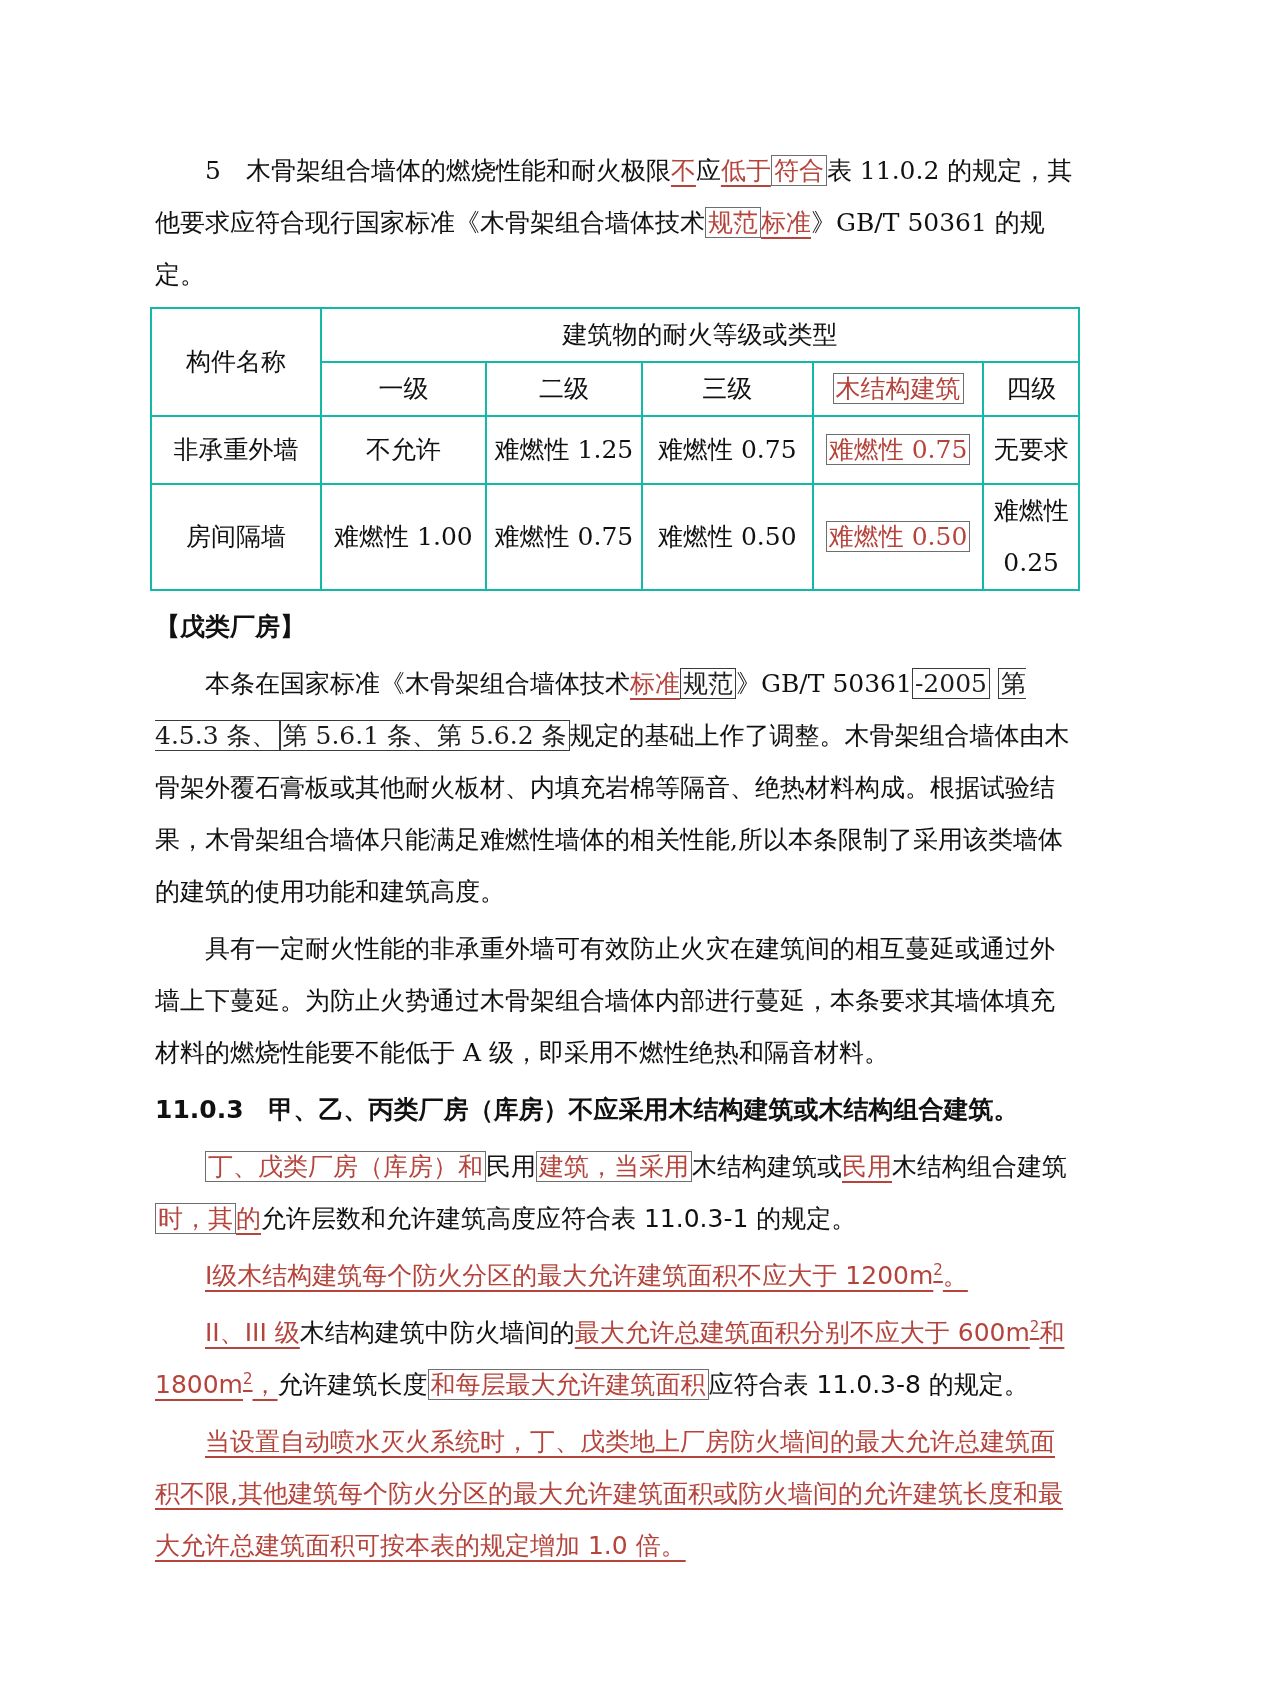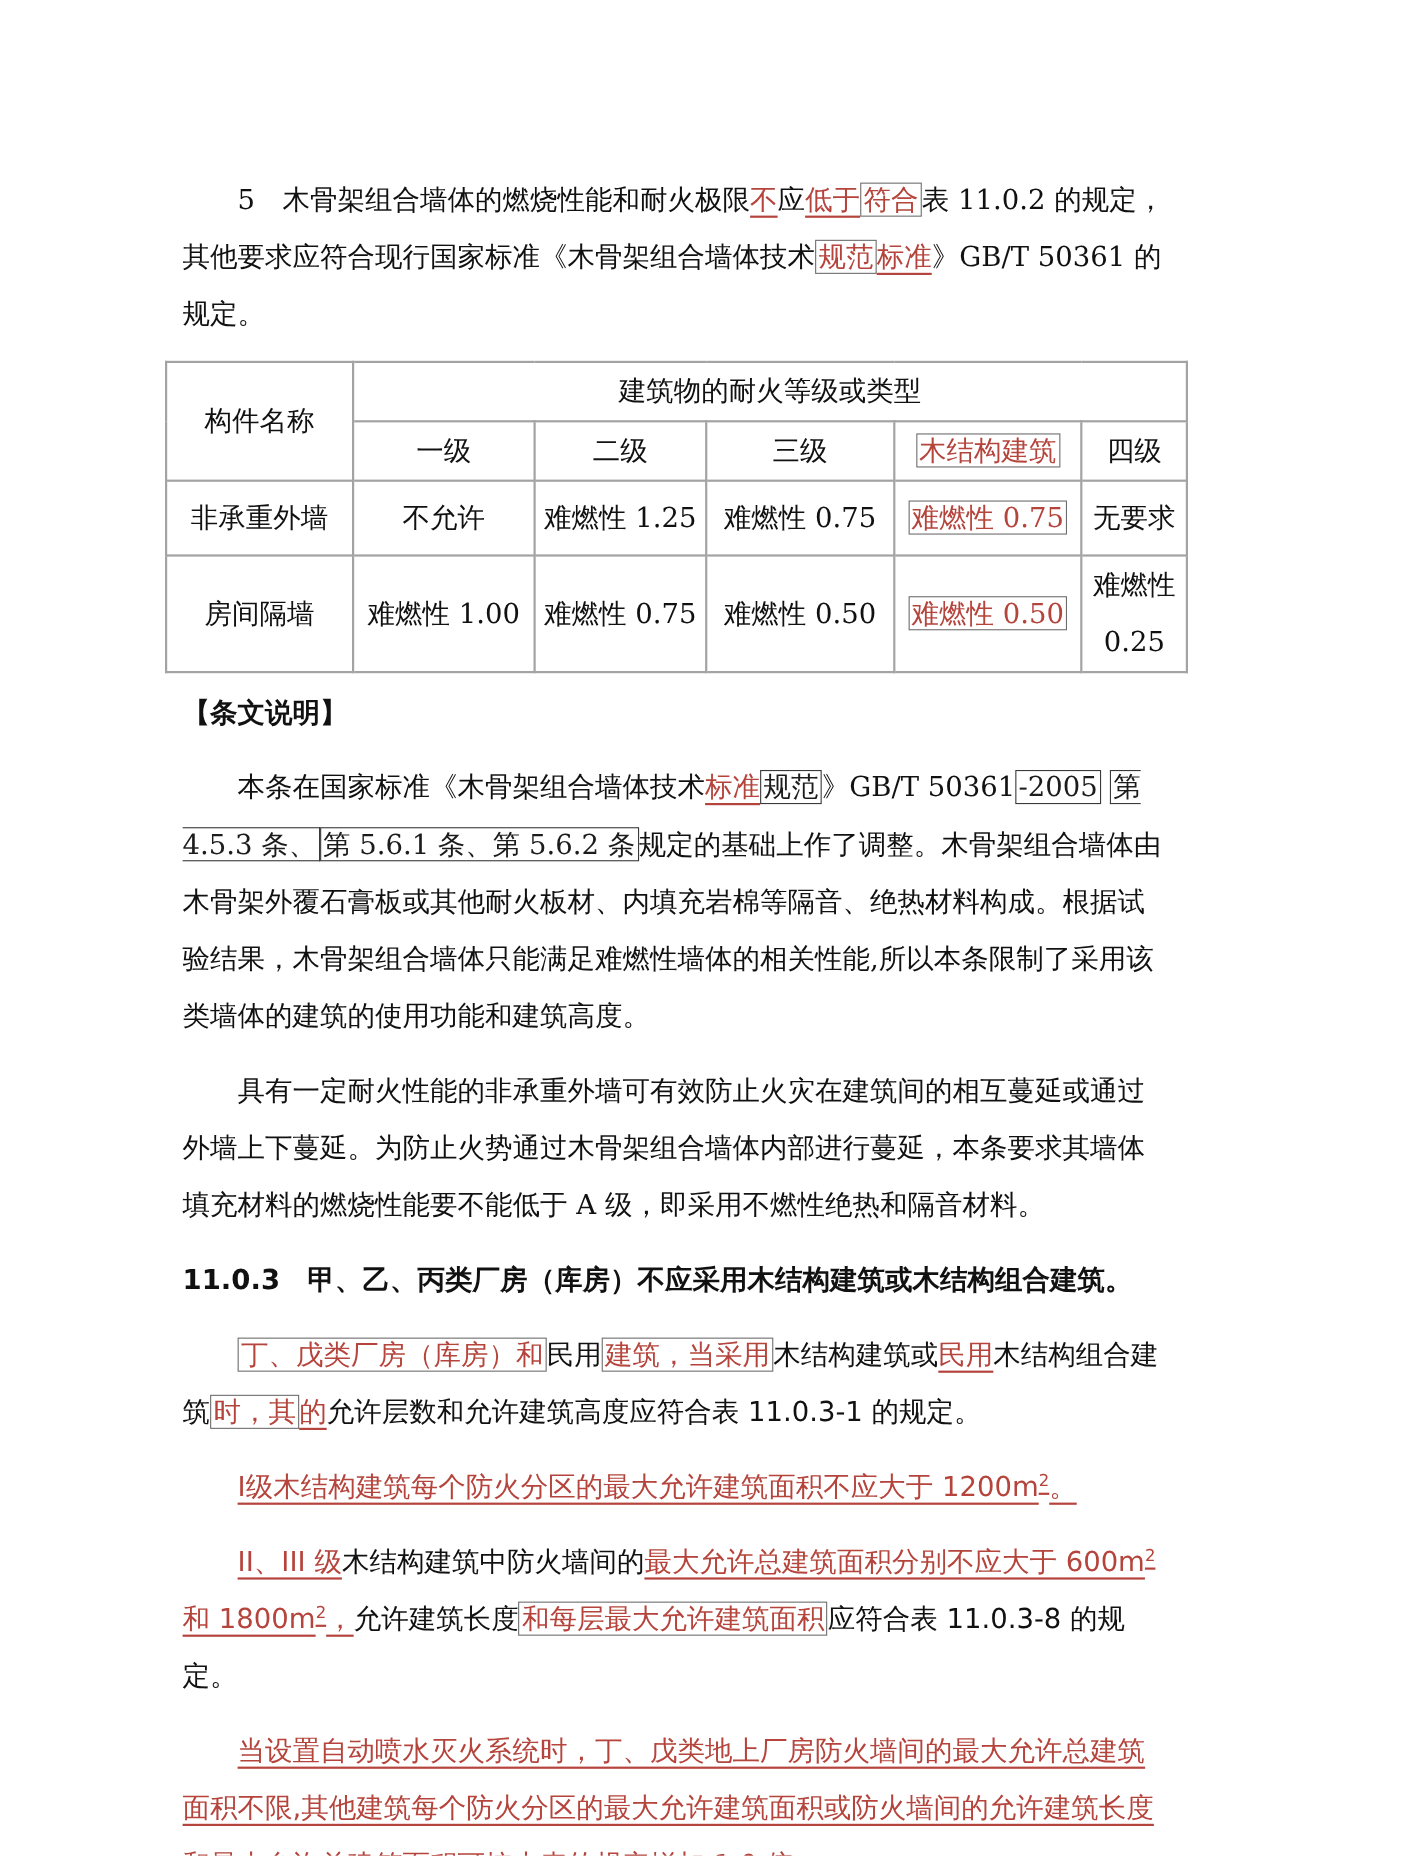--- a/index.html
+++ b/index.html
@@ -1,29 +1,29 @@
 <!DOCTYPE html>
 <html style="--red: #b5443c;"><head>
 <meta charset="utf-8">
 <style>
   html,body{margin:0;padding:0;background:#ffffff;}
   body{width:1280px;height:1687px;overflow:hidden;color:#111;}
   .page{box-sizing:border-box;width:1280px;height:1687px;padding:140px 200px 0 150px;
         font-family:"DejaVu Serif","Liberation Serif",serif;font-size:25px;line-height:52px;}
-  p{margin:16px;padding:0;}
+  p{margin:5px;padding:0;}
   .indent{text-indent:2em;}
   .sans{font-family:"DejaVu Sans","Liberation Sans",sans-serif;}
   
   .ins{color:var(--red,#b5443c);text-decoration:underline;text-decoration-thickness:1.5px;text-underline-offset:6px;}
   .del-box{color:#1c1c1c;border:1.5px solid #3a3a3a;padding:0 2px;}
   .red-box{color:var(--red,#b5443c);border:1.5px solid #6e6e6e;padding:0 2px;}
   sup{font-size:60%;vertical-align:super;line-height:0;}
   
   table{width:100%;border-collapse:collapse;table-layout:fixed;}
-  td{border:2px solid #a3a3a3;text-align:center;vertical-align:middle;padding:0 2px;}
+  td{border:2px solid #14b8a6;text-align:center;vertical-align:middle;padding:0 2px;}
   .tbl-title{text-align:center;font-weight:bold;line-height:44px;margin-top:6px;}
   .t1-r0{height:46px;} .t1-r1{height:46px;} .t1-r2{height:68px;} .t1-r3{height:46px;}
   .heading-cond{font-family:"DejaVu Sans","Liberation Sans",sans-serif;font-weight:bold;margin-top:10px;}
   .h1103{font-family:"DejaVu Sans","Liberation Sans",sans-serif;font-weight:bold;}
   .mt6{margin-top:6px;}
 </style>
 </head>
 <body>
 
 <div class="page">
@@ -63,21 +63,21 @@
       <td>房间隔墙</td>
       <td>难燃性 1.00</td>
       <td>难燃性 0.75</td>
       <td>难燃性 0.50</td>
       <td><span class="red-box">难燃性 0.50</span></td>
       <td>难燃性 0.25</td>
     </tr>
   </tbody>
     </table>
 
-  <p class="heading-cond">【条文说明】</p>
+  <p class="heading-cond">【戊类厂房】</p>
 
   <p class="indent"><span>本条在国家标准《木骨架组合墙体技术</span><span class="ins">标准</span><span class="del-box">规范</span><span>》GB/T 50361</span><span class="del-box">-2005</span> <span class="del-box">第 4.5.3 条、</span><span class="del-box">第 5.6.1 条、第 5.6.2 条</span><span>规定的基础上作了调整。木骨架组合墙体由木骨架外覆石膏板或其他耐火板材、内填充岩棉等隔音、绝热材料构成。根据试验结果，木骨架组合墙体只能满足难燃性墙体的相关性能,所以本条限制了采用该类墙体的建筑的使用功能和建筑高度。</span></p>
 
   <p class="indent">具有一定耐火性能的非承重外墙可有效防止火灾在建筑间的相互蔓延或通过外墙上下蔓延。为防止火势通过木骨架组合墙体内部进行蔓延，本条要求其墙体填充材料的燃烧性能要不能低于 A 级，即采用不燃性绝热和隔音材料。</p>
 
 
   <p class="h1103">11.0.3　甲、乙、丙类厂房（库房）不应采用木结构建筑或木结构组合建筑。</p>
 
 
   <p class="indent sans"><span class="red-box">丁、戊类厂房（库房）和</span><span>民用</span><span class="red-box">建筑，当采用</span><span>木结构建筑或</span><span class="ins">民用</span><span>木结构组合建筑</span><span class="red-box">时，其</span><span class="ins">的</span><span>允许层数和允许建筑高度应符合表 11.0.3-1 的规定。</span></p>

